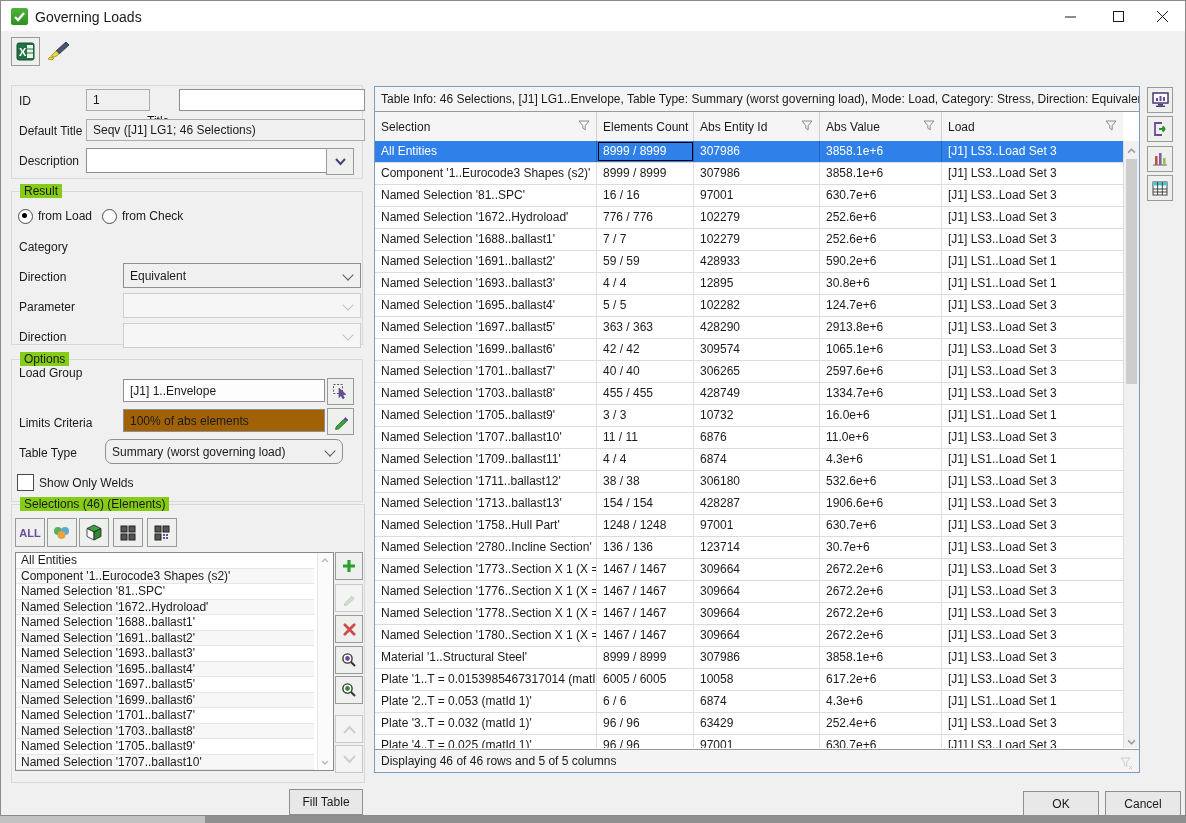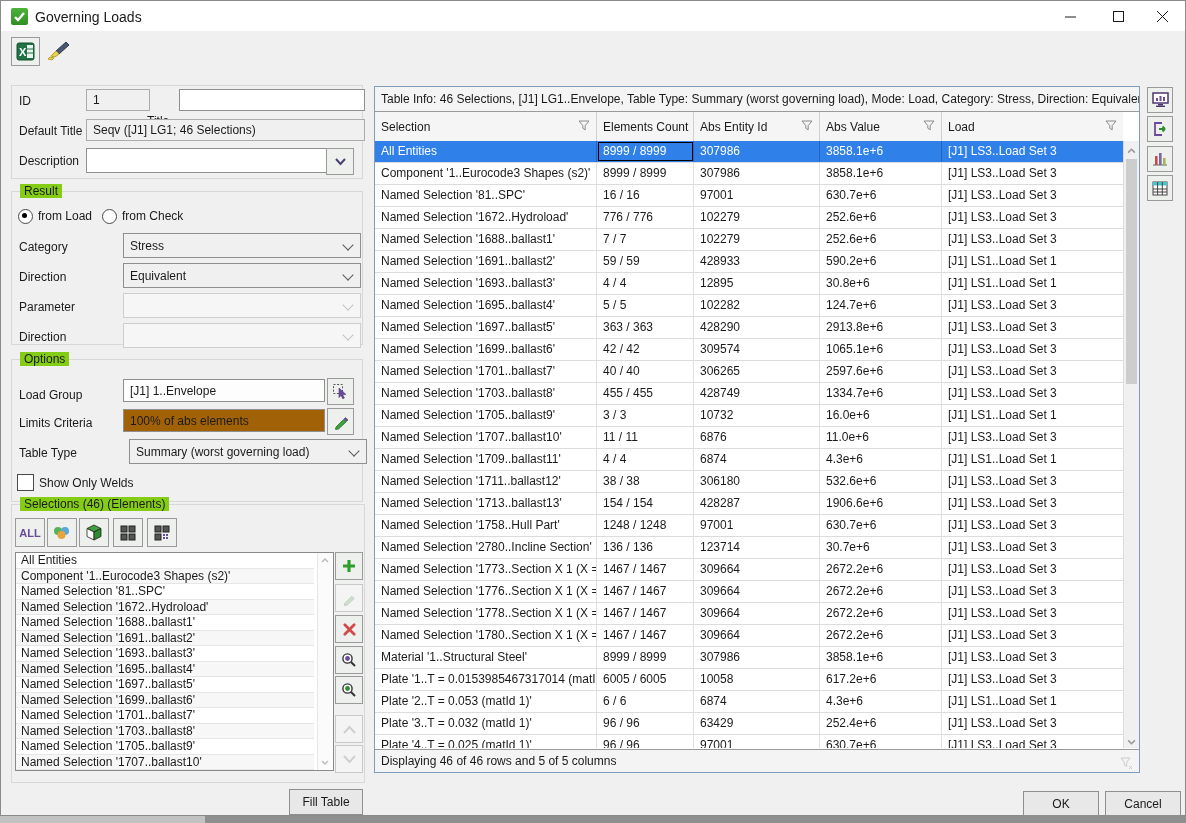--- a/index.html
+++ b/index.html
@@ -154,65 +154,61 @@
 
   <div class="groupbox" style="left:10px;top:190px;width:350px;height:152px;">
     <span class="gb-legend">Result</span>
   </div>
   <div class="radio checked" style="left:17px;top:208px;"></div>
   <div class="lbl" style="left:37px;top:208px;">from Load</div>
   <div class="radio" style="left:101px;top:208px;"></div>
   <div class="lbl" style="left:121px;top:208px;">from Check</div>
 
   <div class="lbl" style="left:18px;top:239px;">Category</div>
-  <div class="combo" style="left:122px;top:232px;width:230px;height:23px;">
-    <span>Stress</span>
-      <span class="chev"></span>
-  </div>
   <div class="lbl" style="left:18px;top:269px;">Direction</div>
   <div class="combo" style="left:122px;top:262px;width:230px;height:23px;">
     <span>Equivalent</span>
       <span class="chev"></span>
   </div>
   <div class="lbl" style="left:18px;top:299px;">Parameter</div>
   <div class="combo dis" style="left:122px;top:292px;width:230px;height:23px;">
     <span></span>
       <span class="chev"></span>
   </div>
   <div class="lbl" style="left:18px;top:329px;">Direction</div>
   <div class="combo dis" style="left:122px;top:322px;width:230px;height:23px;">
     <span></span>
       <span class="chev"></span>
   </div>
 
   <div class="groupbox" style="left:10px;top:358px;width:350px;height:141px;">
     <span class="gb-legend">Options</span>
   </div>
-  <div class="lbl" style="left:18px;top:387px;">Load Group</div>
+  <div class="lbl" style="left:18px;top:365px;">Load Group</div>
   <div class="input" style="left:122px;top:378px;width:188px;height:21px;background:#fdfdfd;">
     <span>[J1] 1..Envelope</span>
   </div>
   <div class="iconbtn" style="left:326px;top:377px;width:25px;height:25px;">
     <svg width="17" height="17" viewBox="0 0 17 17">
       <rect x="1.5" y="1.5" width="9" height="9" fill="none" stroke="#555" stroke-dasharray="2 1.6"></rect>
       <path d="M7 5 L14 11.5 L10.6 11.6 L12.4 15 L10.8 15.8 L9 12.4 L7 14.6 Z" fill="#6a4b9b" stroke="#4c3573" stroke-width="0.6"></path>
     </svg>
   </div>
   <div class="lbl" style="left:18px;top:415px;">Limits Criteria</div>
   <div class="input" style="left:122px;top:408px;width:188px;height:21px;background:#a16207;">
     <span>100% of abs elements</span>
   </div>
   <div class="iconbtn" style="left:326px;top:407px;width:25px;height:25px;">
     <svg width="16" height="16" viewBox="0 0 16 16">
       <path d="M3 13 L10.5 5.5 L13 8 L5.5 15 L2.5 15.5 Z" fill="#3da23d" stroke="#2b702b" stroke-width="0.8"></path>
       <path d="M11 5 L13.5 7.5 L15 6 L12.5 3.5 Z" fill="#6a4b9b" stroke="#4c3573" stroke-width="0.6"></path>
     </svg>
   </div>
   <div class="lbl" style="left:18px;top:445px;">Table Type</div>
-  <div class="combo" style="left:128px;top:438px;width:230px;height:23px;">
+  <div class="combo" style="left:104px;top:438px;width:230px;height:23px;border-radius:7px;">
     <span>Summary (worst governing load)</span>
       <span class="chev"></span>
   </div>
   <div class="checkbox" style="left:16px;top:473px;"></div>
   <div class="lbl" style="left:38px;top:475px;">Show Only Welds</div>
 
   <div class="groupbox" style="left:10px;top:503px;width:352px;height:277px;">
     <span class="gb-legend">Selections (46) (Elements)</span>
   </div>
   <div class="iconbtn" style="left:14px;top:517px;width:28px;height:27px;">

